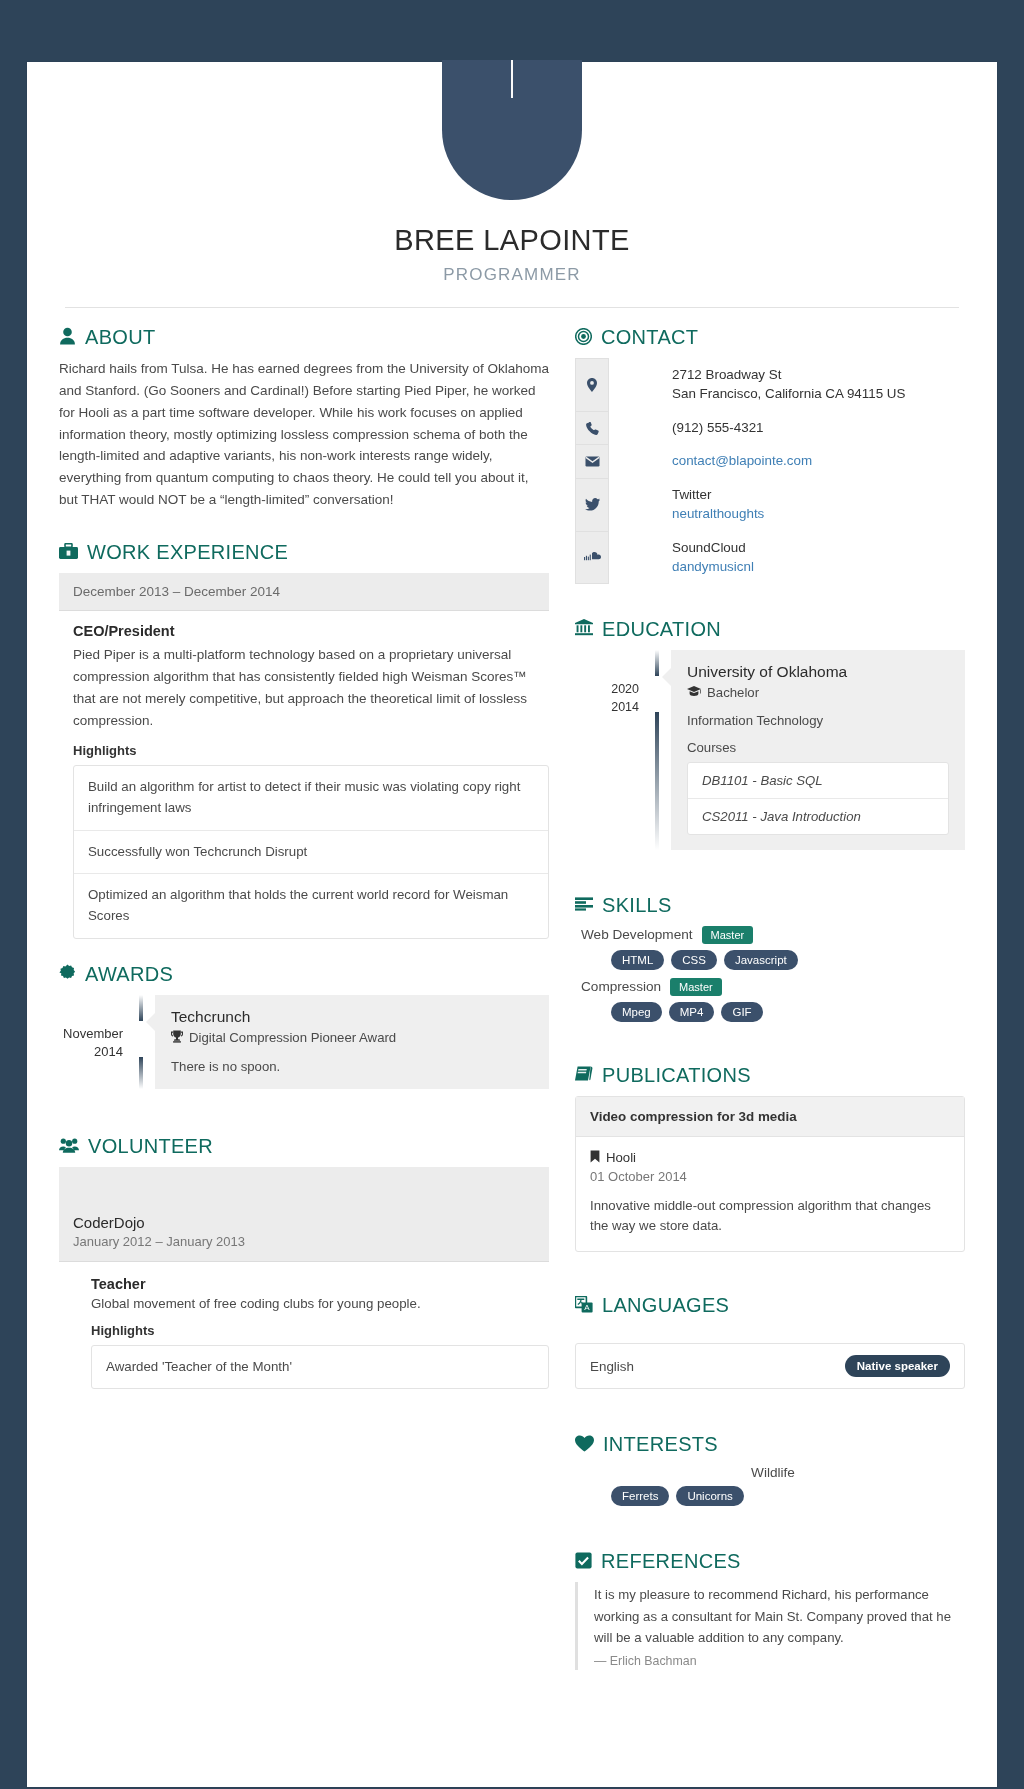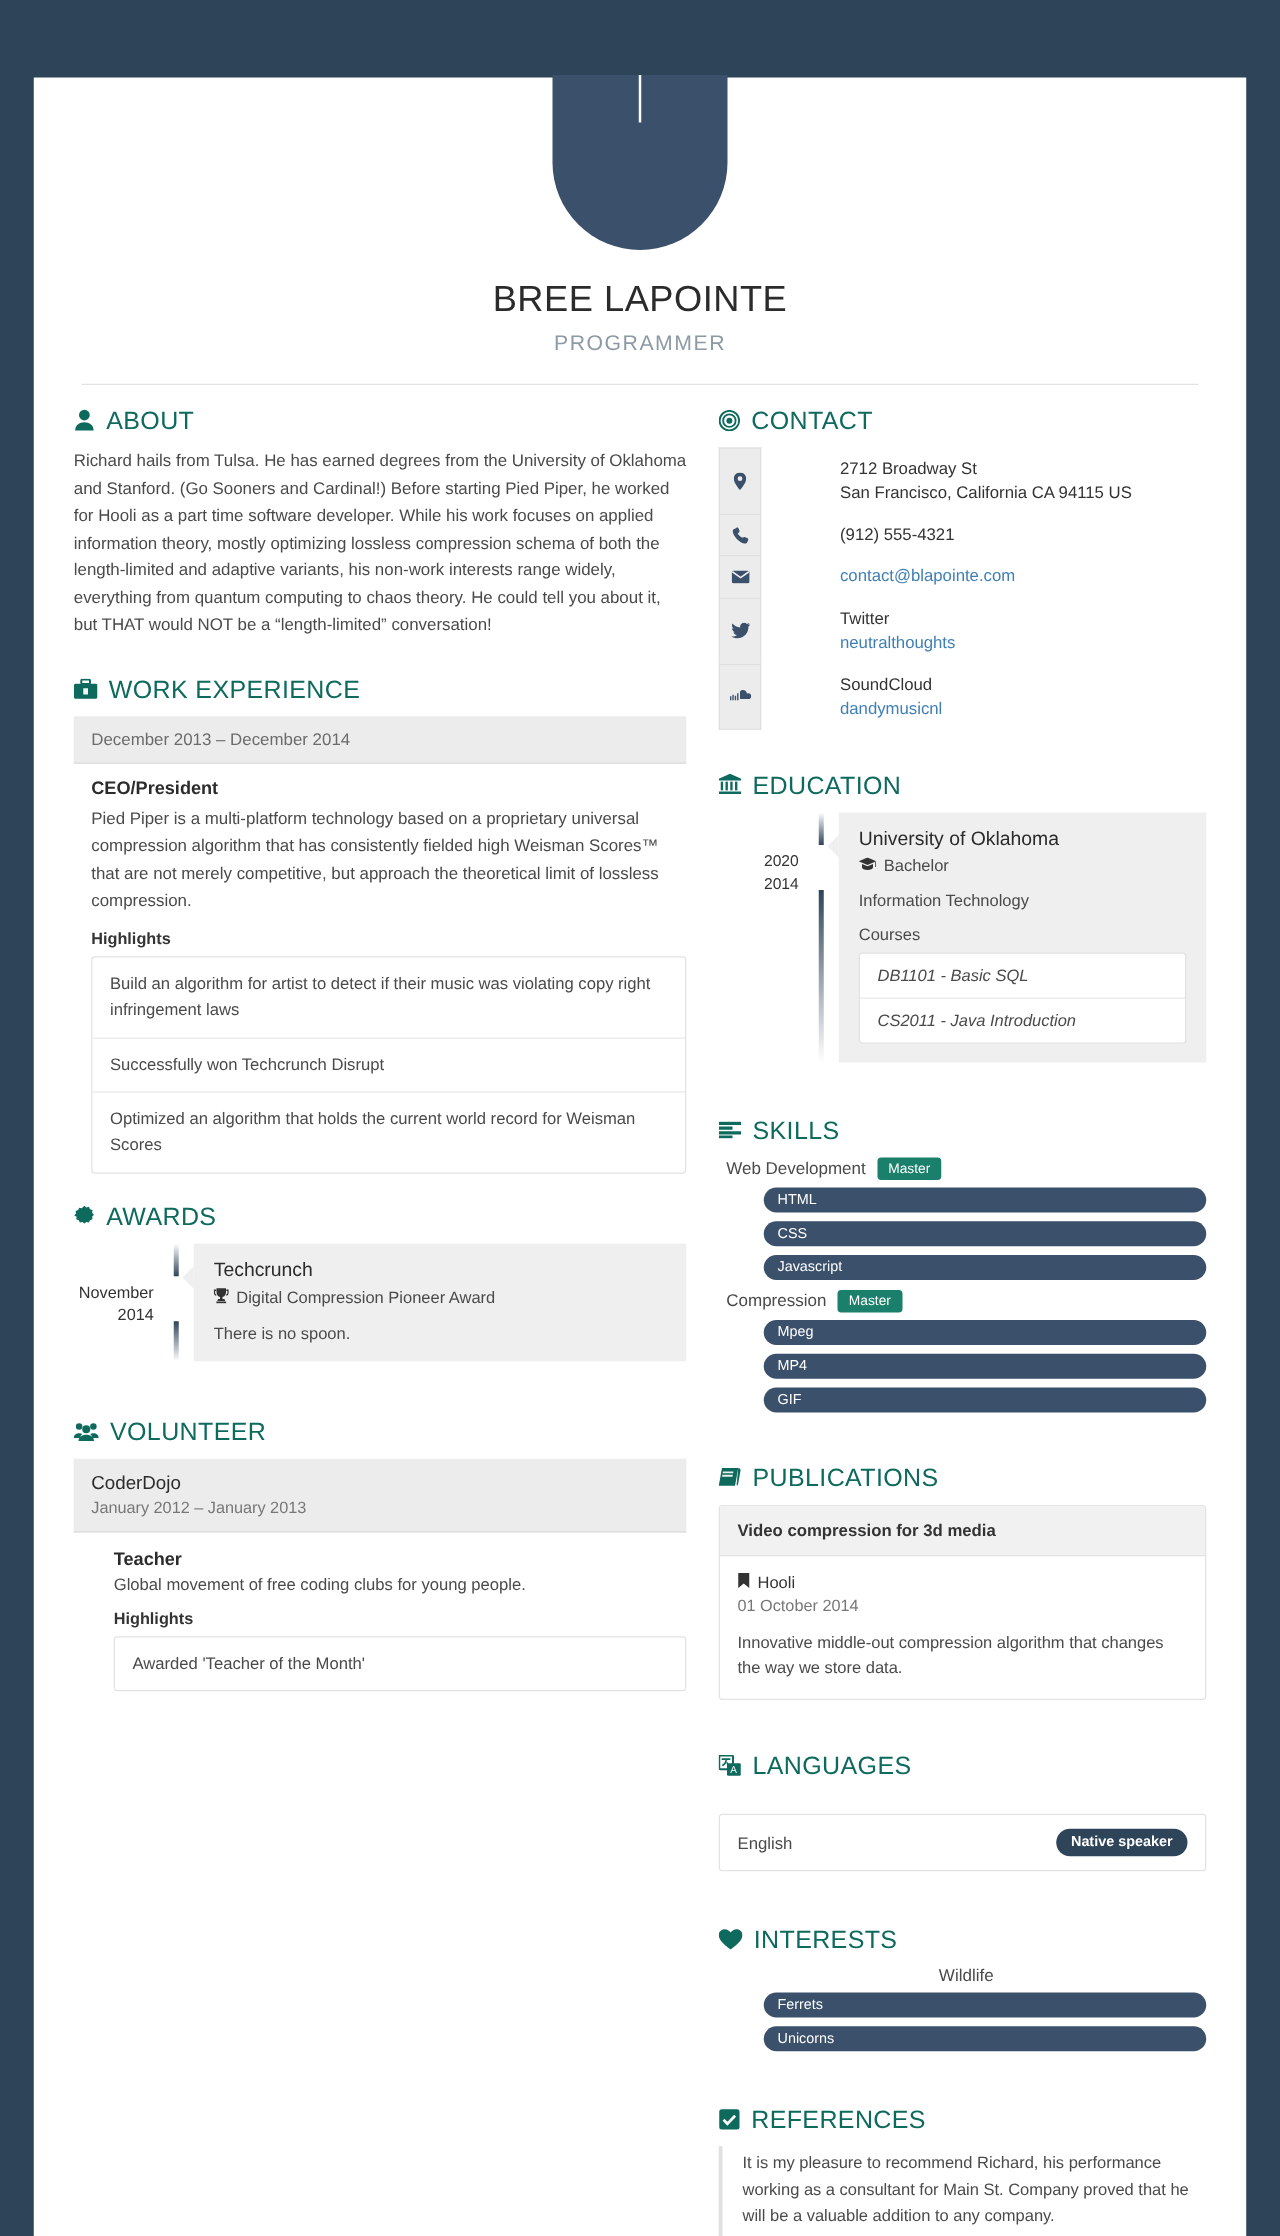--- a/index.html
+++ b/index.html
@@ -228,21 +228,21 @@
     border-bottom: 1px solid #e9e9e9;
   }
   .course-item:last-child { border-bottom: none; }
 
   
   .vol-head {
     background: #ececec;
     padding: 11px 14px 12px 14px;
     border-bottom: 1px solid #dcdcdc;
   }
-  .vol-org { font-size: 15px; color: #2b2b2b; }
+  .vol-org { font-size: 15px; color: #2b2b2b; margin-top: 36px; }
   .vol-dates { font-size: 13px; color: #777; margin-top: 3px; }
   .vol-body { padding: 14px 0 0 32px; }
   .vol-pos { font-size: 14.5px; font-weight: bold; color: #2b2b2b; }
   .vol-sum { font-size: 13.3px; color: #4a4a4a; margin-top: 4px; }
 
   
   .contact-rows { }
   .crow { display: flex; align-items: stretch; }
   .cicon {
     width: 34px;
@@ -284,21 +284,20 @@
     font-size: 11px;
     padding: 3px 9px;
     border-radius: 3px;
   }
   .kw-row {
     display: flex;
     gap: 7px;
     margin-top: 6px;
     padding-left: 36px;
     flex-wrap: wrap;
-    flex-direction: column;
   }
   .kw {
     background: #3b506b;
     color: #fff;
     font-size: 11.5px;
     padding: 4px 11px;
     border-radius: 11px;
   }
 
   

